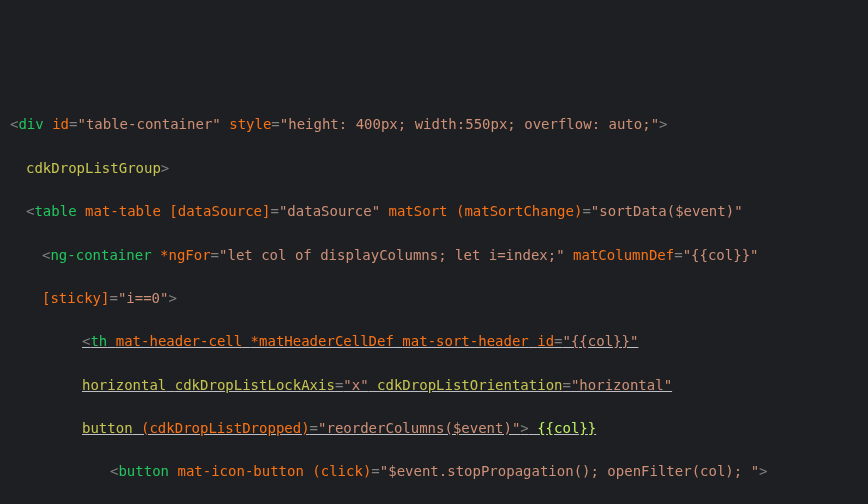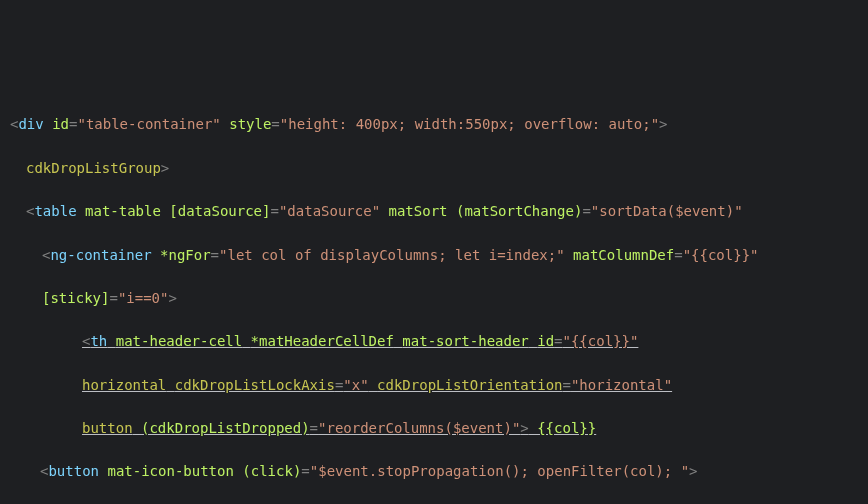--- a/index.html
+++ b/index.html
@@ -12,24 +12,24 @@
     padding: 6px 0;
     width: 868px;
     height: 504px;
     overflow: hidden;
     white-space: pre;
   }
   .ln { padding-left: 10px; }
   .i1 { padding-left: 26px; }
   .i2 { padding-left: 42px; }
   .i3 { padding-left: 82px; text-decoration: underline; }
-  .i4 { padding-left: 40px; }
+  .i4 { padding-left: 110px; }
   .p  { color: #808080; }       
-  .tg { color: #7dd3fc; }       
-  .at { color: #bef264; text-align: center; }       
+  .tg { color: #22c55e; }       
+  .at { color: #f97316; text-align: center; }       
   .st { color: #ce9178; }       
   .hl { color: #c7c551; }       
   .txt{ color: #bef264; }
 </style>
 </head>
 <body>
 
 
 
 <div>

